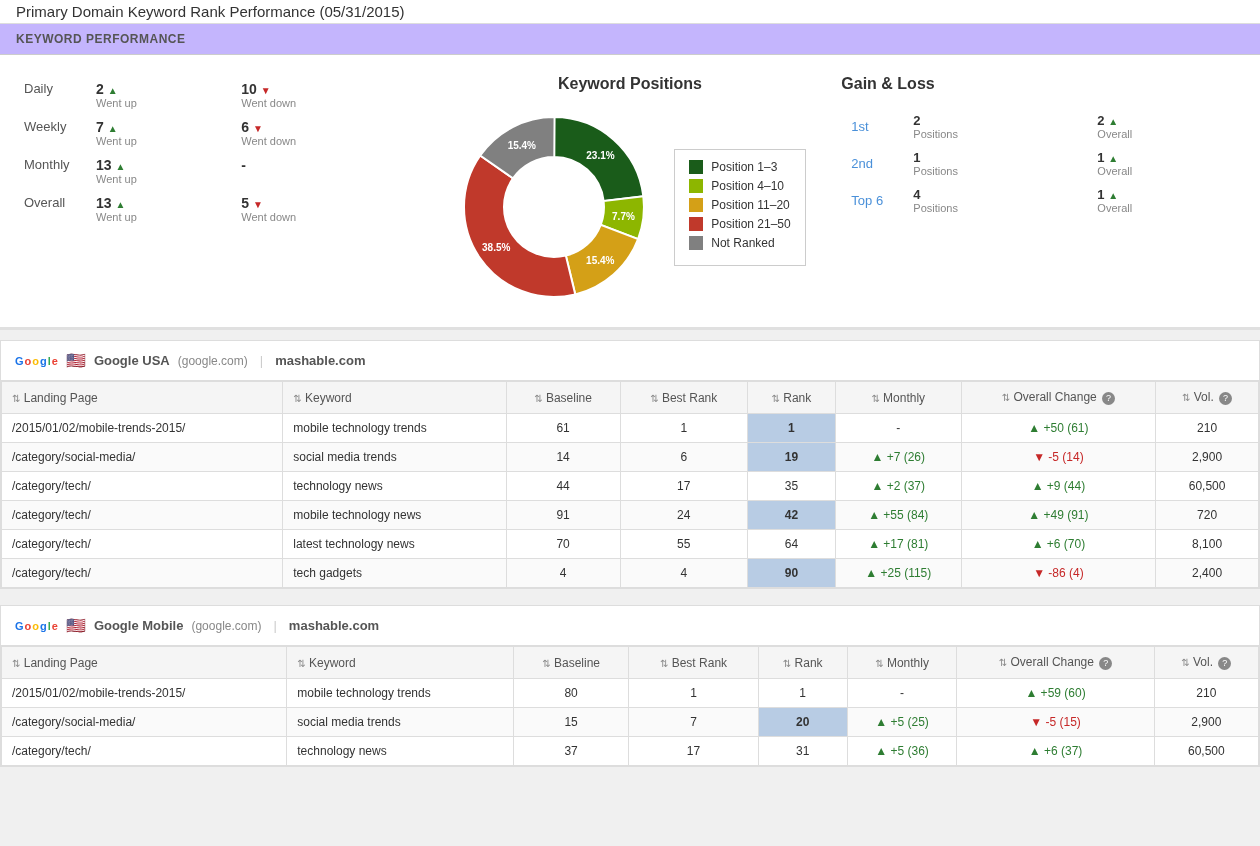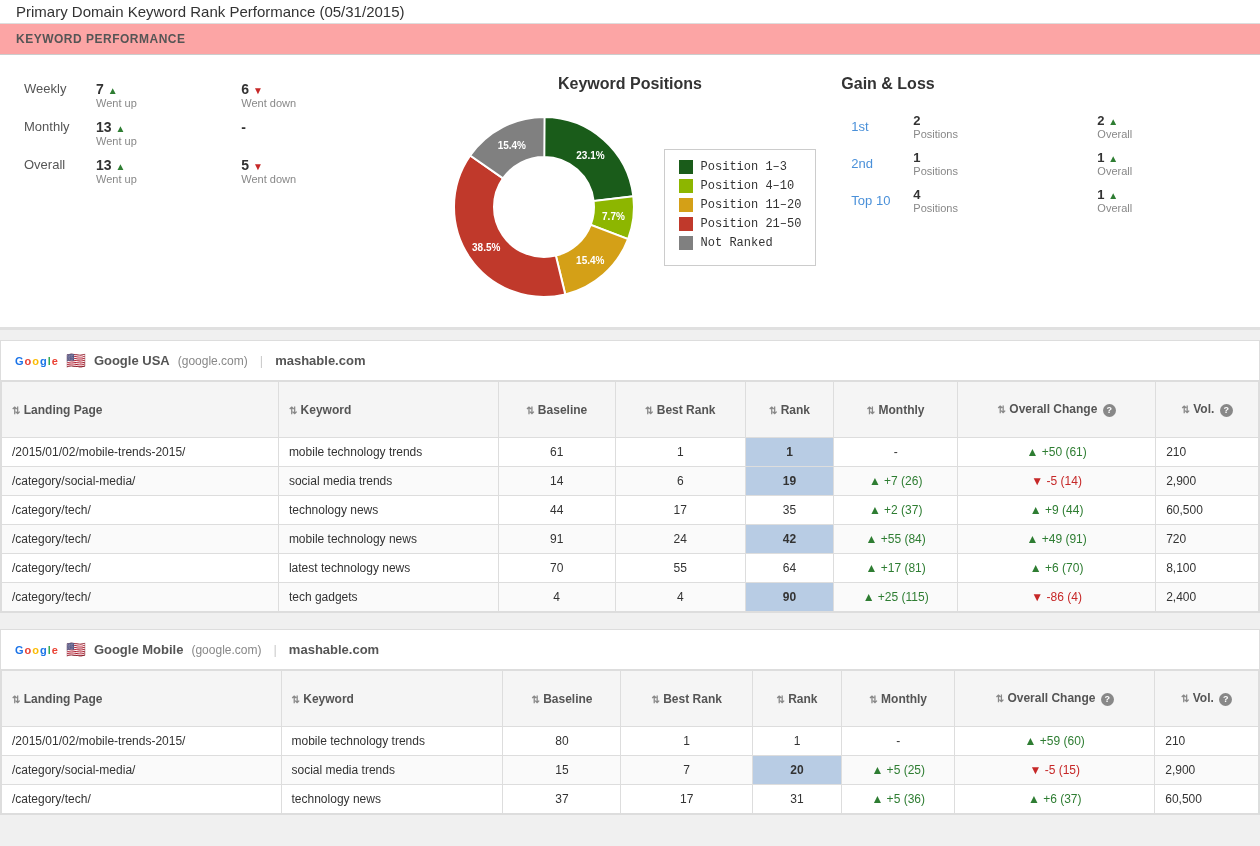--- a/index.html
+++ b/index.html
@@ -1,20 +1,20 @@
 <!DOCTYPE html>
 <html><head>
   <meta charset="utf-8">
   <style>
     * { box-sizing: border-box; margin: 0; padding: 0; }
     body { font-family: Arial, sans-serif; font-size: 13px; background: #f0f0f0; color: #333; }
 
     .page-title { background: #fff; padding: 3px 16px; font-size: 15px; color: #333; border-bottom: 1px solid #ddd; }
 
-    .section-header { background: #fca5a5; padding: 8px 16px; font-size: 12px; font-weight: bold; color: #555; text-transform: uppercase; letter-spacing: 0.5px; border-bottom: 1px solid #ccc; }
+    .section-header { background: #c4b5fd; padding: 8px 16px; font-size: 12px; font-weight: bold; color: #555; text-transform: uppercase; letter-spacing: 0.5px; border-bottom: 1px solid #ccc; }
 
     .kw-performance { background: #fff; padding: 20px 16px; border-bottom: 3px solid #e0e0e0; }
 
     .kw-perf-grid { display: grid; grid-template-columns: 1fr 1fr 1fr; gap: 10px; }
 
     .kw-change-section h3, .kw-positions-section h3, .gain-loss-section h3 {
       font-size: 16px; font-weight: bold; color: #333; margin-bottom: 14px;
     }
 
     .kw-change-table { width: 100%; }
@@ -25,21 +25,21 @@
     .arrow-up { color: #2e7d32; font-size: 10px; }
     .arrow-down { color: #c62828; font-size: 10px; }
     .dash { color: #555; }
 
     .kw-positions-section { text-align: center; }
     .chart-legend-wrap { display: flex; align-items: center; justify-content: center; gap: 20px; }
 
     .donut-chart { position: relative; width: 200px; height: 200px; }
     .donut-chart svg { width: 200px; height: 200px; }
 
-    .legend { text-align: left; background: #fff; border: 1px solid #ccc; padding: 10px 14px; font-size: 12px; font-family: Liberation Mono, monospace; }
+    .legend { text-align: left; background: #fff; border: 1px solid #ccc; padding: 10px 14px; font-size: 12px; }
     .legend-item { display: flex; align-items: center; gap: 8px; margin-bottom: 5px; }
     .legend-color { width: 14px; height: 14px; display: inline-block; }
 
     .gain-loss-section {}
     .gl-table { width: 100%; }
     .gl-table tr td { padding: 4px 8px; vertical-align: middle; }
     .gl-label { color: #4a90d9; font-size: 13px; width: 60px; }
     .gl-sub { font-size: 11px; color: #888; }
 
     .table-section { background: #fff; margin-top: 10px; border: 1px solid #ddd; }
@@ -48,25 +48,25 @@
     .g-blue { color: #1a73e8; }
     .g-red { color: #ea4335; }
     .g-yellow { color: #fbbc05; }
     .g-green { color: #34a853; }
     .flag { font-size: 16px; }
     .site-link { color: #888; font-size: 12px; }
     .site-name { font-weight: bold; color: #555; }
     .pipe { color: #ccc; margin: 0 4px; }
 
     table.data-table { width: 100%; border-collapse: collapse; font-size: 12px; }
-    table.data-table th { background: #f5f5f5; border: 1px solid #ddd; padding: 20px 10px; text-align: center; color: #555; font-weight: bold; cursor: pointer; white-space: nowrap; }
+    table.data-table th { background: #f5f5f5; border: 1px solid #ddd; padding: 8px 10px; text-align: center; color: #555; font-weight: normal; cursor: pointer; white-space: nowrap; }
     table.data-table th.left { text-align: left; }
     table.data-table td { border: 1px solid #ddd; padding: 7px 10px; }
     table.data-table td.center { text-align: center; }
-    table.data-table td.right { text-align: left; }
+    table.data-table td.right { text-align: center; }
     table.data-table tr:nth-child(even) { background: #fafafa; }
     .rank-highlight { background: #b8cce4 !important; font-weight: bold; }
     .green-text { color: #2e7d32; }
     .red-text { color: #c62828; }
     .sort-icon { font-size: 10px; color: #888; }
     .help-icon { display: inline-block; width: 13px; height: 13px; background: #888; color: #fff; border-radius: 50%; font-size: 9px; text-align: center; line-height: 13px; margin-left: 2px; }
   </style>
 </head>
 <body>
 
@@ -77,20 +77,31 @@
 <div class="section-header">
   <span>KEYWORD PERFORMANCE</span>
 </div>
 
 <div class="kw-performance">
   <div class="kw-perf-grid">
 
     <div class="kw-change-section">
       <table class="kw-change-table">
         <tbody id="kw-change-tbody">
+            <tr>
+    <td class="label-cell">Daily</td>
+    <td>
+      <div class="val-cell">2 <span class="arrow-up">▲</span></div>
+      <div class="sub-cell">Went up</div>
+    </td>
+    <td>
+      <div class="val-cell">10 <span class="arrow-down">▼</span></div>
+      <div class="sub-cell">Went down</div>
+    </td>
+  </tr>
             <tr>
     <td class="label-cell">Weekly</td>
     <td>
       <div class="val-cell">7 <span class="arrow-up">▲</span></div>
       <div class="sub-cell">Went up</div>
     </td>
     <td>
       <div class="val-cell">6 <span class="arrow-down">▼</span></div>
       <div class="sub-cell">Went down</div>
     </td>
@@ -184,21 +195,21 @@
     <td>
       <div><strong>1</strong></div>
       <div class="gl-sub">Positions</div>
     </td>
     <td>
       <div><strong>1</strong> <span class="arrow-up" style="color:#2e7d32">▲</span></div>
       <div class="gl-sub">Overall</div>
     </td>
   </tr>
             <tr>
-    <td class="gl-label">Top 10</td>
+    <td class="gl-label">Top 6</td>
     <td>
       <div><strong>4</strong></div>
       <div class="gl-sub">Positions</div>
     </td>
     <td>
       <div><strong>1</strong> <span class="arrow-up" style="color:#2e7d32">▲</span></div>
       <div class="gl-sub">Overall</div>
     </td>
   </tr>
           </tbody>

